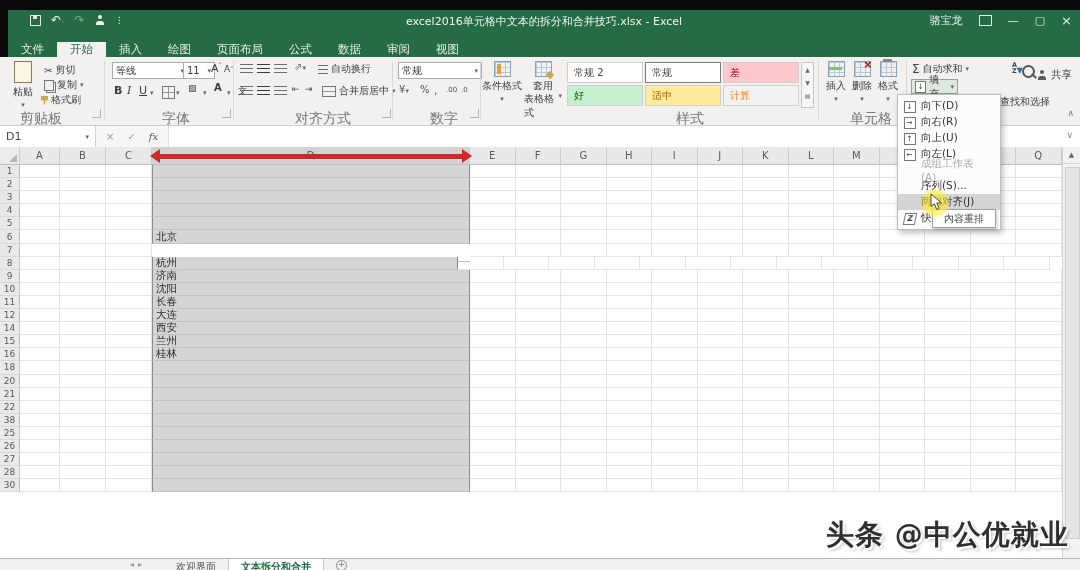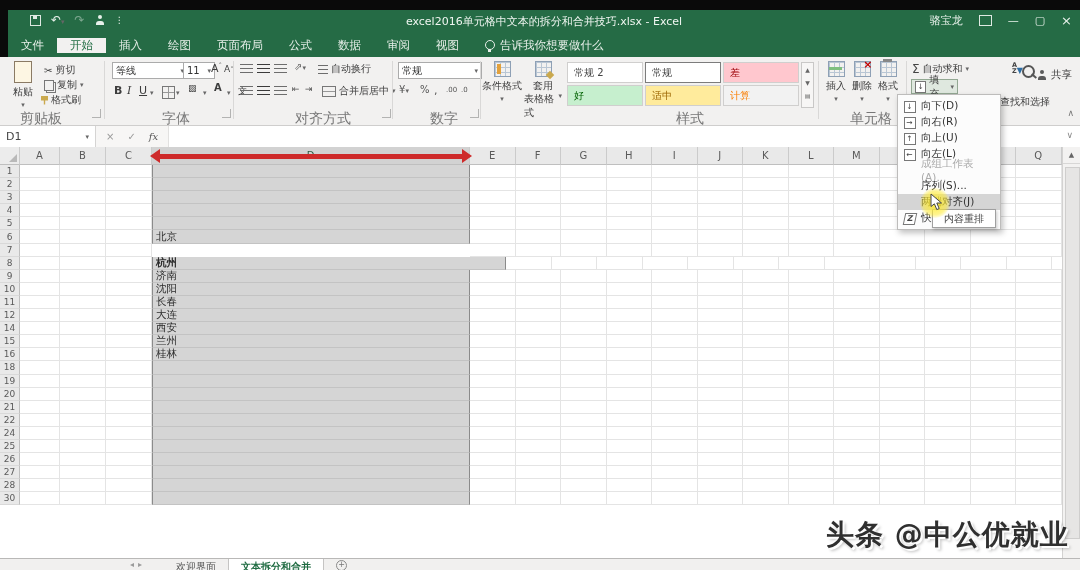--- a/index.html
+++ b/index.html
@@ -12,21 +12,21 @@
   #titlebar{left:8px;top:10px;width:1072px;height:23px;background:#256b45;color:#eaf2ec;font-size:11px;}
   #qat{left:22px;top:3px;display:flex;gap:10px;align-items:center;color:#e8f0ea;}
   .floppy{width:9px;height:9px;border:1.5px solid #dfe9e2;position:relative;display:inline-block;}
   .floppy:before{content:"";position:absolute;left:2px;top:0;width:4px;height:3px;background:#dfe9e2;}
   #title-text{left:0;right:0;top:4px;text-align:center;font-size:11px;color:#f0f6f1;}
   #tb-right{right:8px;top:3px;display:flex;gap:16px;align-items:center;font-size:11px;color:#eaf2ec;}
   .person{width:10px;height:10px;position:relative;display:inline-block;}
   .person:before{content:"";position:absolute;left:3px;top:0;width:4px;height:4px;border-radius:50%;background:#e8f0ea;}
   .person:after{content:"";position:absolute;left:1px;bottom:0;width:8px;height:4px;border-radius:3px 3px 0 0;background:#e8f0ea;}
   .ribdisp{width:11px;height:9px;border:1px solid #dfe9e2;display:inline-block;}
-  #tabrow{left:8px;top:33px;width:1072px;height:24px;background:#256b45;display:flex;align-items:center;font-size:11.5px;color:#e7efe9;}
+  #tabrow{left:8px;top:33px;width:1072px;height:24px;background:#256b45;display:flex;align-items:flex-end;font-size:11.5px;color:#e7efe9;}
   .mtab{padding:0 13px;display:flex;align-items:center;cursor:default;}
   .mtab.active{background:#f2f1f0;color:#1e6b41;}
   .bulb{width:8px;height:8px;border:1.2px solid #e7efe9;border-radius:50%;position:relative;margin-right:5px;display:inline-block;}
   .bulb:after{content:"";position:absolute;left:2px;top:8px;width:2.6px;height:2.5px;background:#e7efe9;}
   
   #ribbon{left:0;top:57px;width:1080px;height:68px;background:#f2f1f0;border-bottom:1px solid #cfcecd;font-size:10px;color:#3d3d3d;}
   .glabel{position:absolute;top:53px;font-size:14px;color:#777;}
   .launcher{position:absolute;top:52px;width:8px;height:8px;border-left:1px solid #999;border-bottom:1px solid #999;transform:rotate(-90deg);opacity:.7;}
   .vr{position:absolute;top:4px;height:58px;width:1px;background:#d9d8d7;}
   .dd{color:#666;font-size:7px;}
@@ -134,24 +134,20 @@
         <span class="mtab">文件</span>
         <span class="mtab active">开始</span>
         <span class="mtab">插入</span>
         <span class="mtab">绘图</span>
         <span class="mtab">页面布局</span>
         <span class="mtab">公式</span>
         <span class="mtab">数据</span>
         <span class="mtab">审阅</span>
         <span class="mtab">视图</span>
       </span>
-    <span class="mtab">
-      <span class="bulb"></span>
-      <span>告诉我你想要做什么</span>
-    </span>
   </div>
 
   <div class="abs" id="ribbon">
 
     
     <div class="bigbtn" style="left:8px;top:4px;width:30px;">
       <span style="width:16px;height:20px;border:1px solid #8a7a64;background:#fdf6e3;position:relative;display:inline-block;"></span>
       <span>粘贴</span>
       <span class="dd">▾</span>
     </div>
@@ -483,21 +479,21 @@
         <div class="cell" style="width: 45.5px;"></div>
         <div class="cell" style="width: 45.5px;"></div>
         <div class="cell" style="width: 45.5px;"></div>
         <div class="cell" style="width: 45.5px;"></div>
       </div>
       <div class="grow">
         <div class="rh">8</div>
         <div class="cell" style="width: 40px;"></div>
         <div class="cell" style="width: 46px;"></div>
         <div class="cell" style="width: 46px;"></div>
-        <div class="cell selcell" style="width: 354px; font-weight: bold;">杭州</div>
+        <div class="cell selcell" style="width: 306px;">杭州</div>
         <div class="cell" style="width: 45.5px;"></div>
         <div class="cell" style="width: 45.5px;"></div>
         <div class="cell" style="width: 45.5px;"></div>
         <div class="cell" style="width: 45.5px;"></div>
         <div class="cell" style="width: 45.5px;"></div>
         <div class="cell" style="width: 45.5px;"></div>
         <div class="cell" style="width: 45.5px;"></div>
         <div class="cell" style="width: 45.5px;"></div>
         <div class="cell" style="width: 45.5px;"></div>
         <div class="cell" style="width: 45.5px;"></div>
@@ -659,40 +655,20 @@
         <div class="cell" style="width: 45.5px;"></div>
         <div class="cell" style="width: 45.5px;"></div>
         <div class="cell" style="width: 45.5px;"></div>
         <div class="cell" style="width: 45.5px;"></div>
         <div class="cell" style="width: 45.5px;"></div>
         <div class="cell" style="width: 45.5px;"></div>
         <div class="cell" style="width: 45.5px;"></div>
         <div class="cell" style="width: 45.5px;"></div>
       </div>
       <div class="grow">
-        <div class="rh">19</div>
-        <div class="cell" style="width: 40px;"></div>
-        <div class="cell" style="width: 46px;"></div>
-        <div class="cell" style="width: 46px;"></div>
-        <div class="cell selcell" style="width: 318px;"></div>
-        <div class="cell" style="width: 45.5px;"></div>
-        <div class="cell" style="width: 45.5px;"></div>
-        <div class="cell" style="width: 45.5px;"></div>
-        <div class="cell" style="width: 45.5px;"></div>
-        <div class="cell" style="width: 45.5px;"></div>
-        <div class="cell" style="width: 45.5px;"></div>
-        <div class="cell" style="width: 45.5px;"></div>
-        <div class="cell" style="width: 45.5px;"></div>
-        <div class="cell" style="width: 45.5px;"></div>
-        <div class="cell" style="width: 45.5px;"></div>
-        <div class="cell" style="width: 45.5px;"></div>
-        <div class="cell" style="width: 45.5px;"></div>
-        <div class="cell" style="width: 45.5px;"></div>
-      </div>
-      <div class="grow">
         <div class="rh">20</div>
         <div class="cell" style="width: 40px;"></div>
         <div class="cell" style="width: 46px;"></div>
         <div class="cell" style="width: 46px;"></div>
         <div class="cell selcell" style="width: 318px;"></div>
         <div class="cell" style="width: 45.5px;"></div>
         <div class="cell" style="width: 45.5px;"></div>
         <div class="cell" style="width: 45.5px;"></div>
         <div class="cell" style="width: 45.5px;"></div>
         <div class="cell" style="width: 45.5px;"></div>
@@ -739,21 +715,21 @@
         <div class="cell" style="width: 45.5px;"></div>
         <div class="cell" style="width: 45.5px;"></div>
         <div class="cell" style="width: 45.5px;"></div>
         <div class="cell" style="width: 45.5px;"></div>
         <div class="cell" style="width: 45.5px;"></div>
         <div class="cell" style="width: 45.5px;"></div>
         <div class="cell" style="width: 45.5px;"></div>
         <div class="cell" style="width: 45.5px;"></div>
       </div>
       <div class="grow">
-        <div class="rh">24</div>
+        <div class="rh">38</div>
         <div class="cell" style="width: 40px;"></div>
         <div class="cell" style="width: 46px;"></div>
         <div class="cell" style="width: 46px;"></div>
         <div class="cell selcell" style="width: 318px;"></div>
         <div class="cell" style="width: 45.5px;"></div>
         <div class="cell" style="width: 45.5px;"></div>
         <div class="cell" style="width: 45.5px;"></div>
         <div class="cell" style="width: 45.5px;"></div>
         <div class="cell" style="width: 45.5px;"></div>
         <div class="cell" style="width: 45.5px;"></div>

